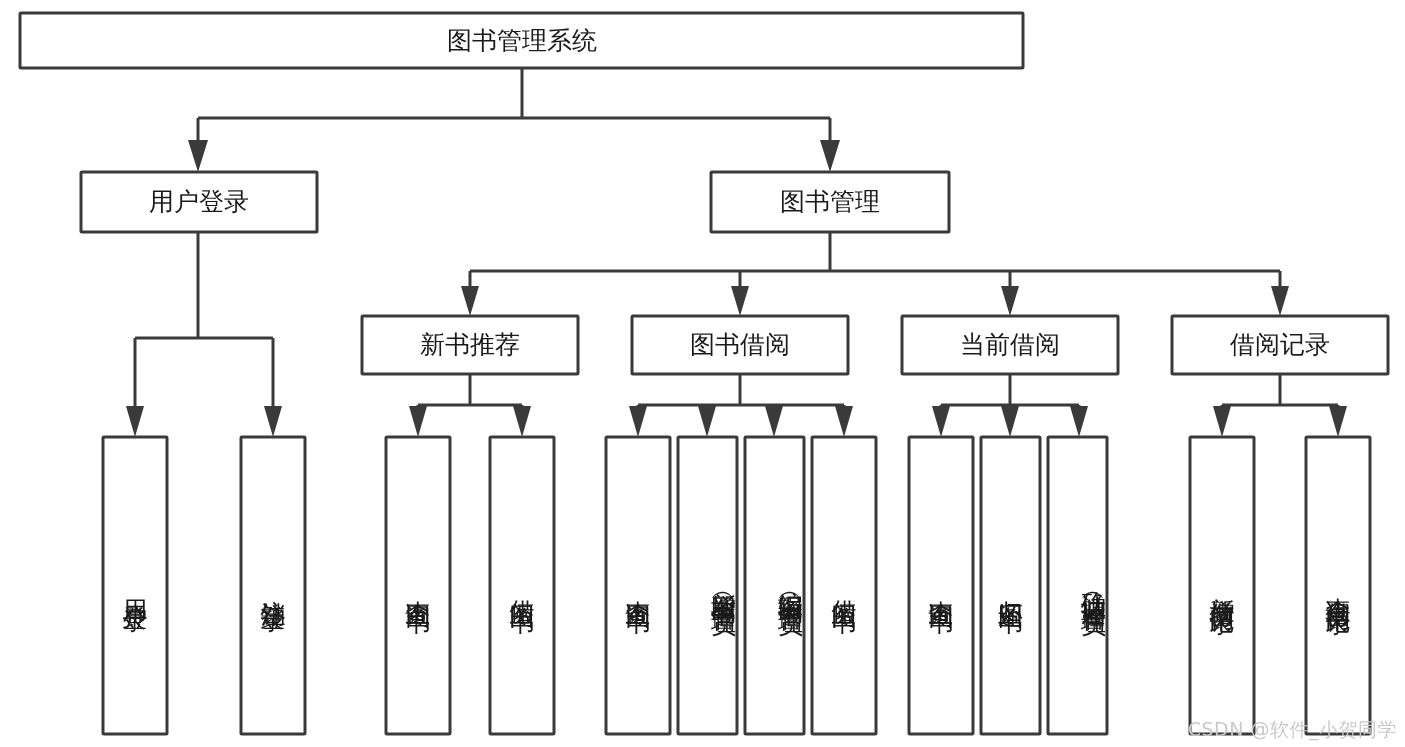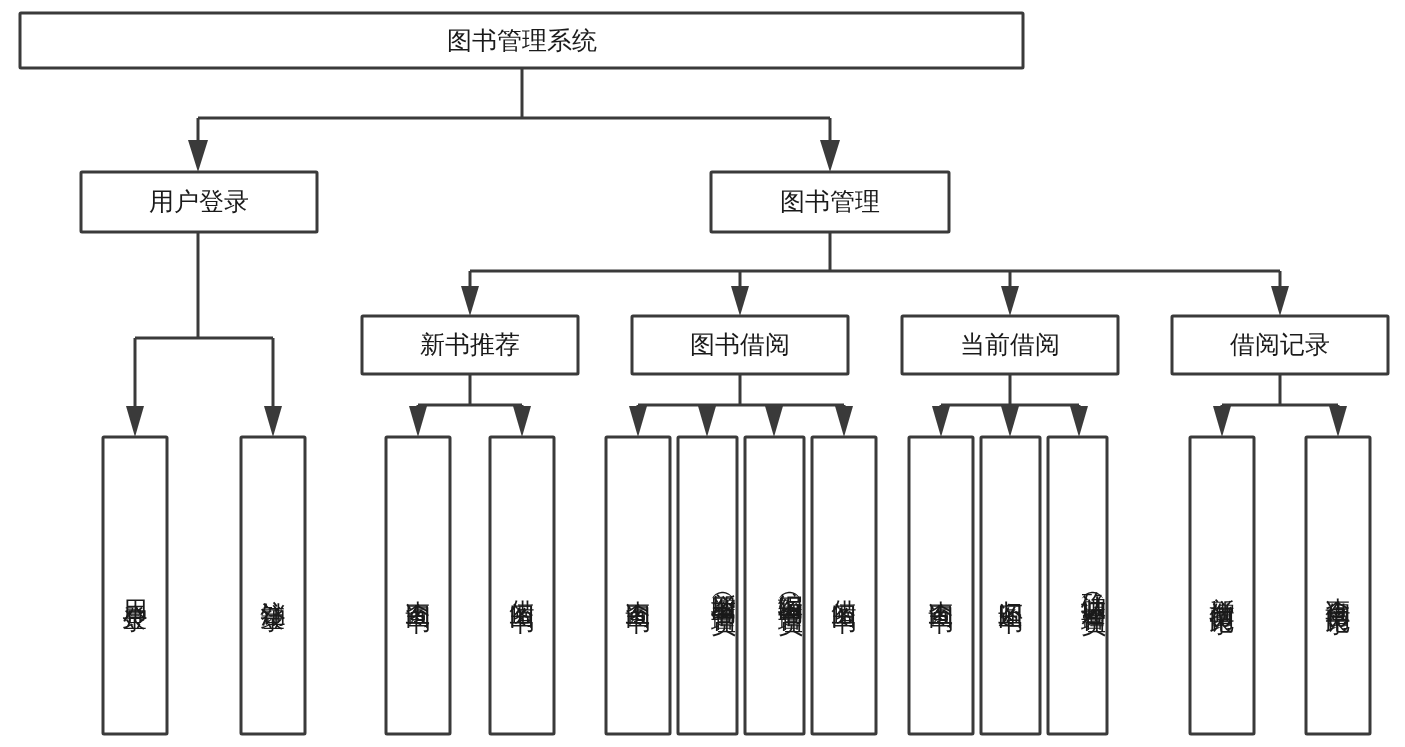--- a/index.html
+++ b/index.html
@@ -205,14 +205,15 @@
   <div class="vlabel" style="left:745px; top:440px; width:59px; height:291px; align-items:flex-start;">编辑图书（管理员）</div>
   <div class="vlabel" style="left:812px; top:437px; width:64px; height:297px;">借阅图书</div>
 
   <div class="vlabel" style="left:909px; top:437px; width:64px; height:297px;">查询图书</div>
   <div class="vlabel" style="left:981px; top:437px; width:59px; height:297px;">归还图书</div>
   <div class="vlabel" style="left:1048px; top:440px; width:59px; height:291px; align-items:flex-start;">确认归还（管理员）</div>
 
   <div class="vlabel" style="left:1190px; top:437px; width:64px; height:297px;">新增借阅记录</div>
   <div class="vlabel" style="left:1306px; top:437px; width:64px; height:297px;">查询借阅记录</div>
 
+  <div class="watermark">CSDN @软件_小贺同学</div>
 
 </div>
 
 </body></html>

